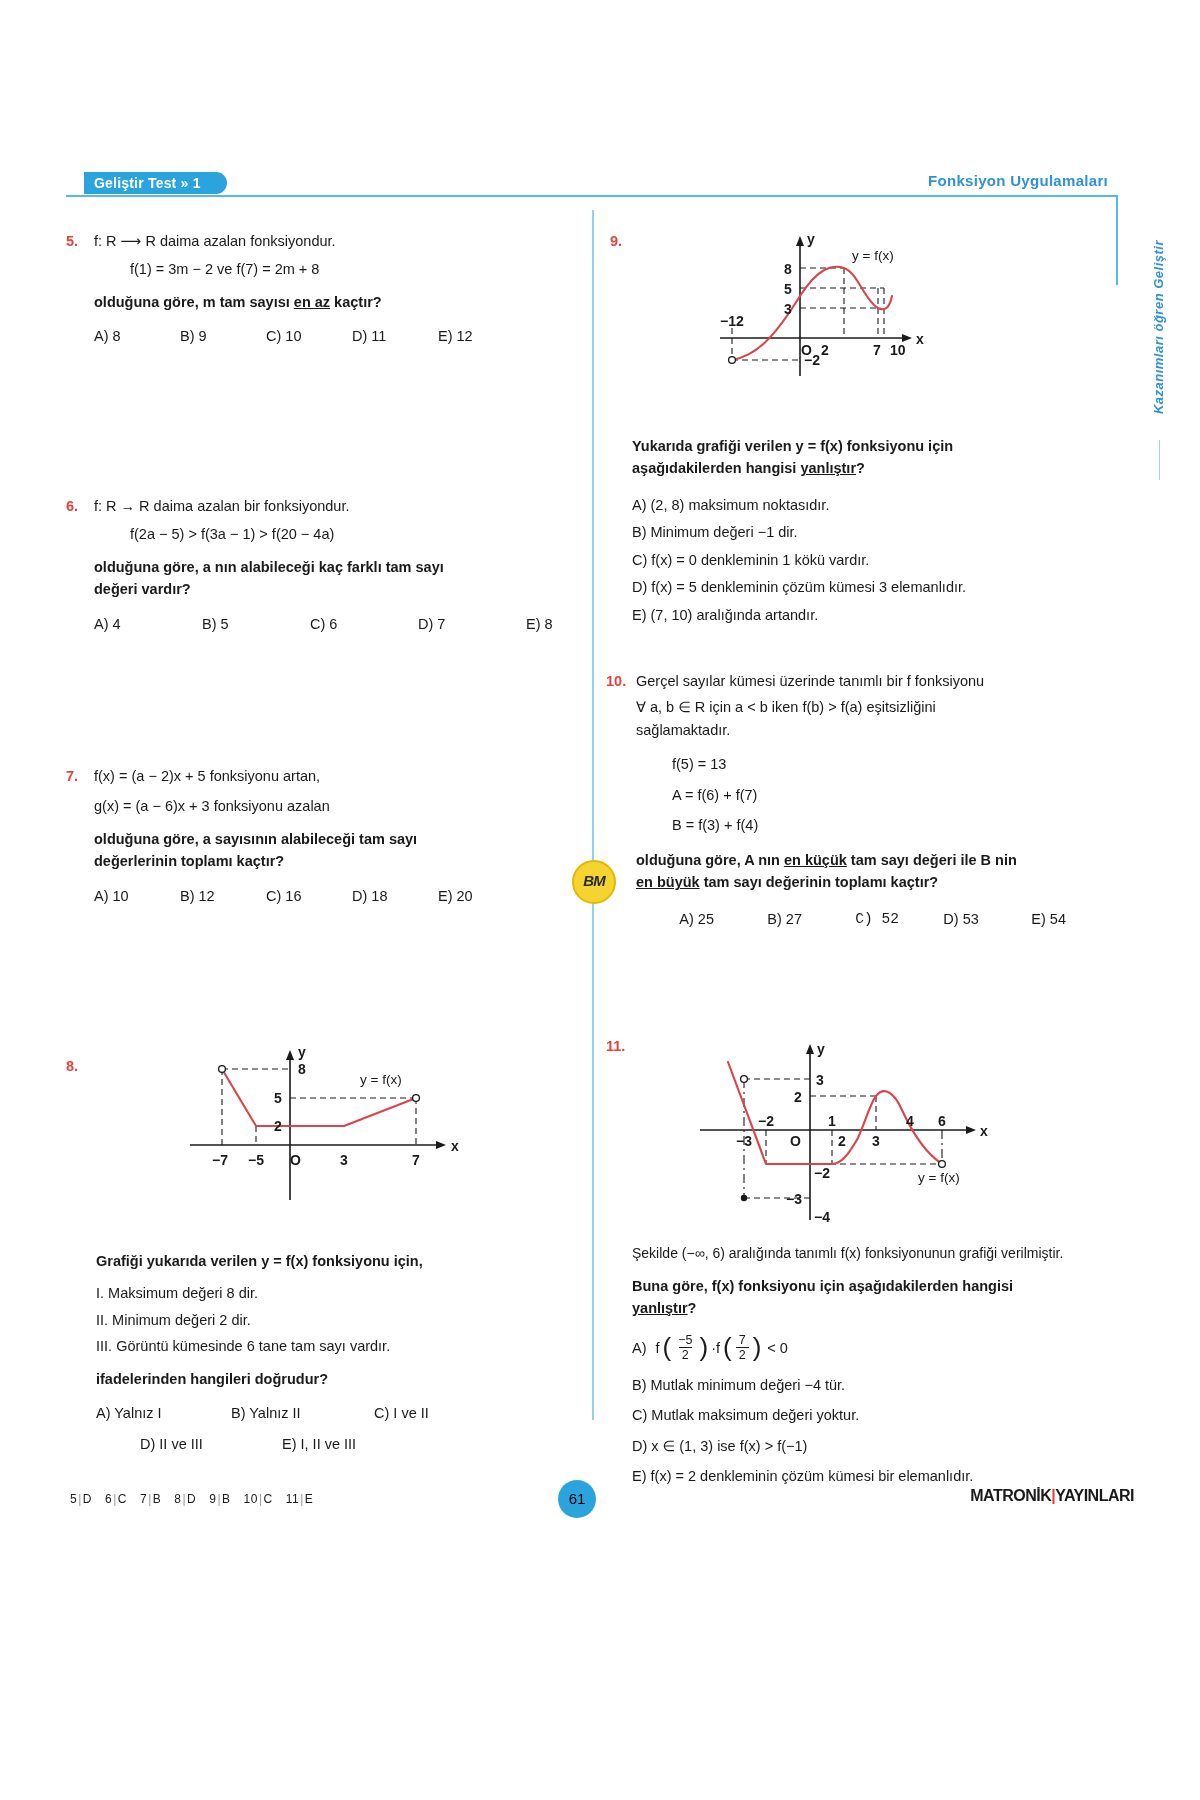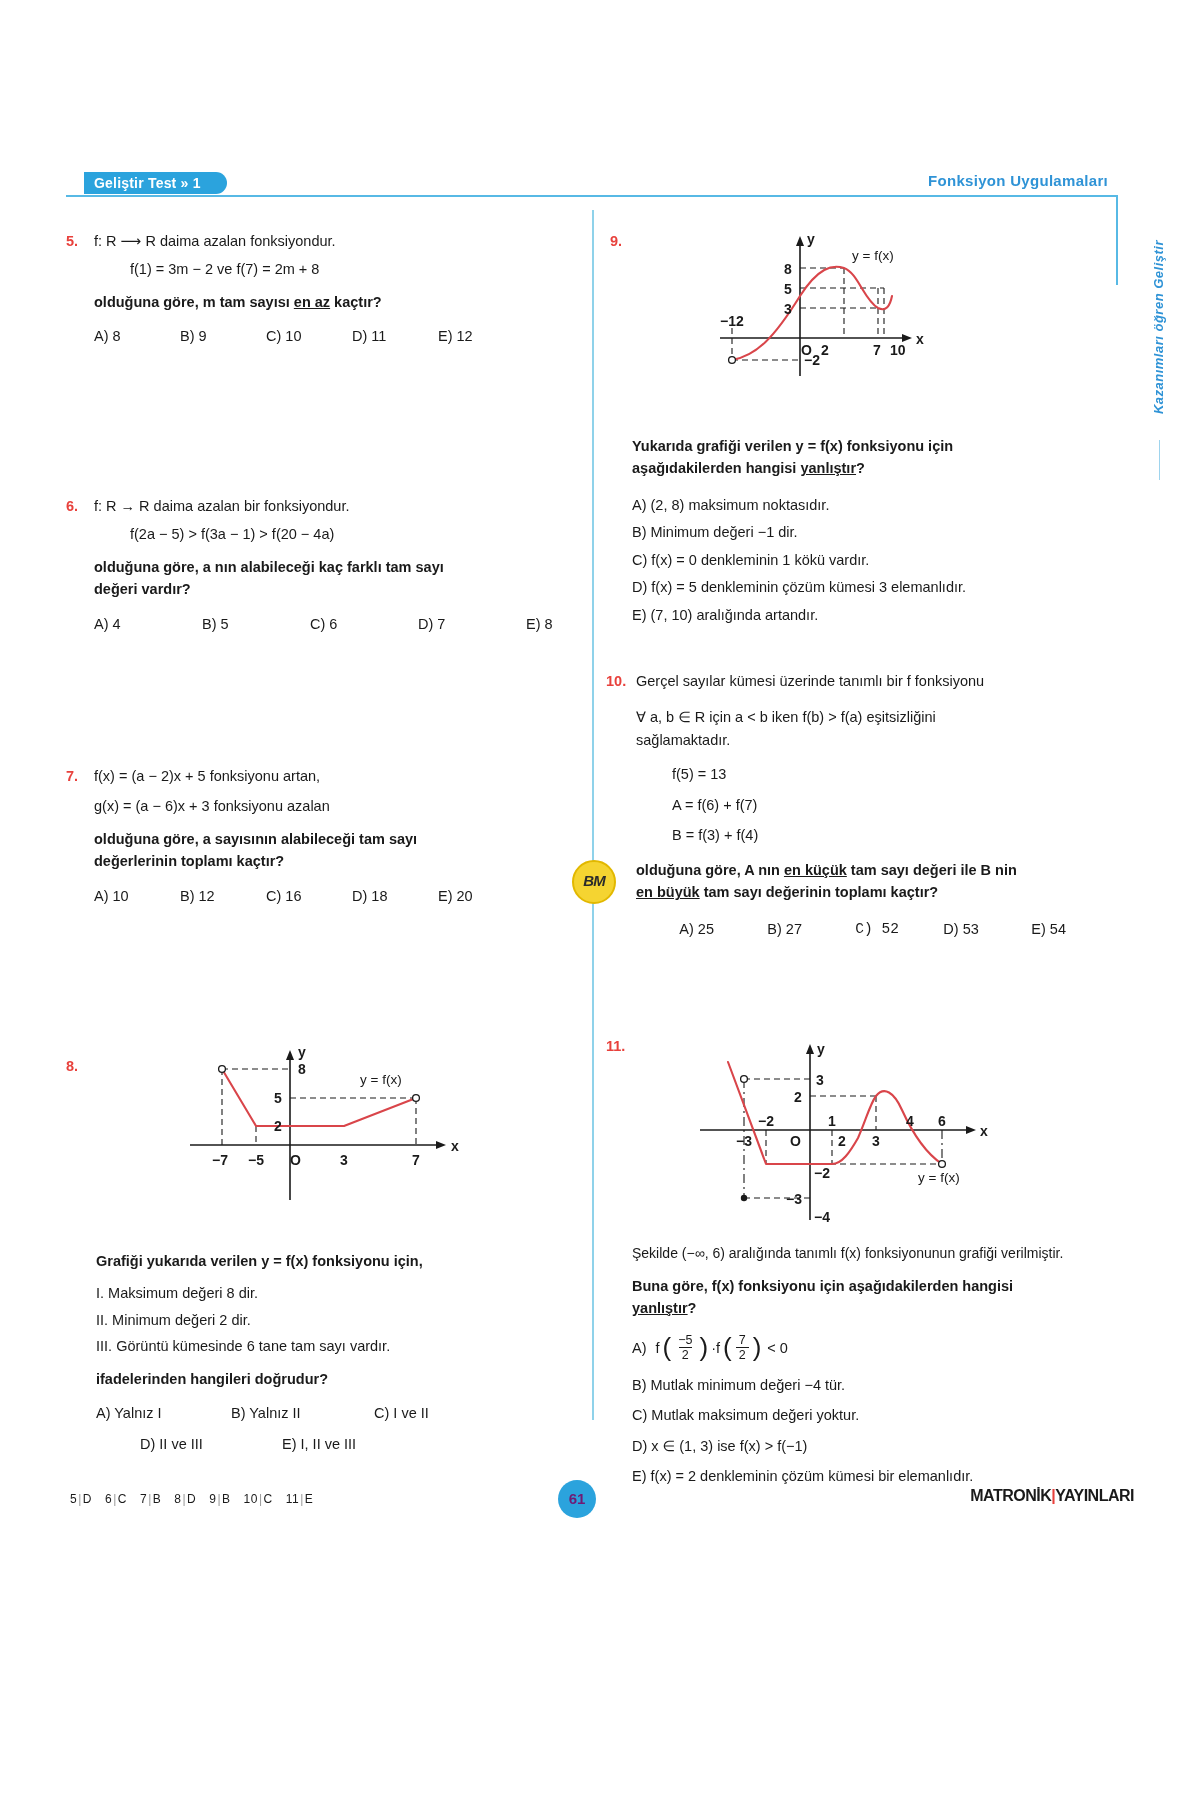--- a/index.html
+++ b/index.html
@@ -207,23 +207,23 @@
   }
   .ak .sep { color: #999; margin: 0 1px; }
   .page-num {
     position: absolute;
     left: 558px;
     top: 1480px;
     width: 38px;
     height: 38px;
     border-radius: 50%;
     background: #2ba3dd;
-    color: #701a75;
+    color: #000000;
     font-size: 15px;
-    font-weight: bold;
+    font-weight: normal;
     line-height: 38px;
     text-align: center;
   }
   .brand {
     position: absolute;
     right: 66px;
     top: 1487px;
     font-size: 16px;
     font-weight: bold;
     letter-spacing: -0.5px;
@@ -420,21 +420,21 @@
       <div class="ln" style="margin-top:5px;">C)  f(x) = 0 denkleminin 1 kökü vardır.</div>
       <div class="ln" style="margin-top:5px;">D)  f(x) = 5 denkleminin çözüm kümesi 3 elemanlıdır.</div>
       <div class="ln" style="margin-top:5px;">E)  (7, 10) aralığında artandır.</div>
     </div>
   </div>
 
   <div class="q" style="left:606px; top:670px; width:460px;">
     <div class="qnum">10.</div>
     <div class="qbody tight">
       <div class="ln">Gerçel sayılar kümesi üzerinde tanımlı bir f fonksiyonu</div>
-      <div class="ln" style="margin-top:14px;">∀ a, b ∈ R için a &lt; b  iken f(b) &gt; f(a)  eşitsizliğini</div>
+      <div class="ln" style="margin-top:4px;">∀ a, b ∈ R için a &lt; b  iken f(b) &gt; f(a)  eşitsizliğini</div>
       <div class="ln" style="">sağlamaktadır.</div>
       <div style="margin-top:12px; padding-left:36px;">
         <div class="ln">f(5) = 13</div>
         <div class="ln" style="margin-top:8px;">A = f(6) + f(7)</div>
         <div class="ln" style="margin-top:8px;">B = f(3) + f(4)</div>
       </div>
       <div class="bold" style="margin-top:12px;">
         <div class="ln"><span>olduğuna göre, A nın </span><span class="u">en küçük</span><span> tam sayı değeri ile B nin</span></div>
         <div class="ln"><span class="u">en büyük</span><span> tam sayı değerinin toplamı kaçtır?</span></div>
       </div>

